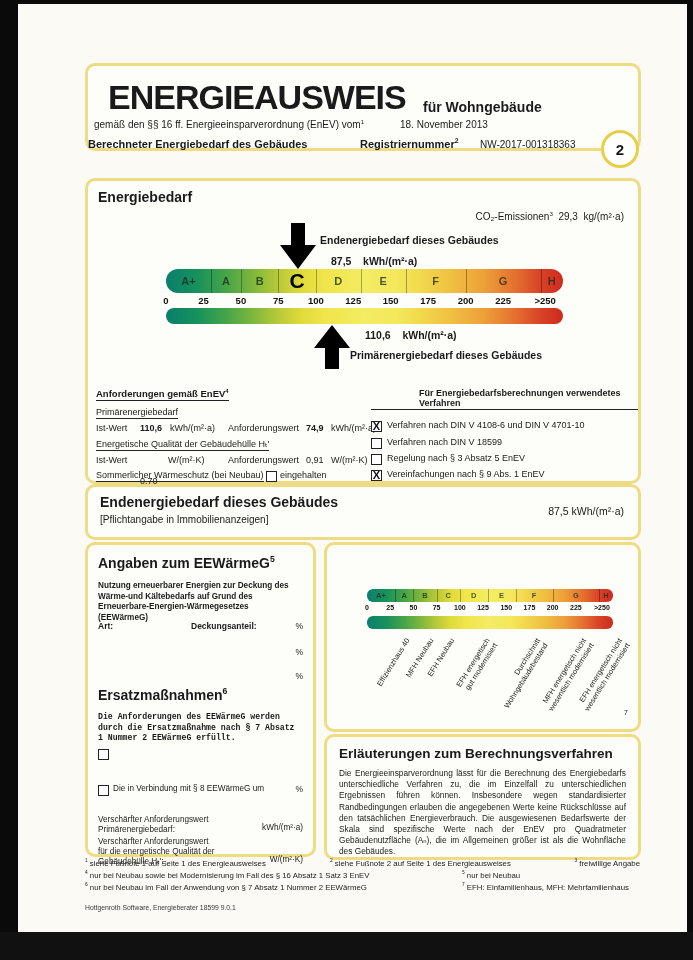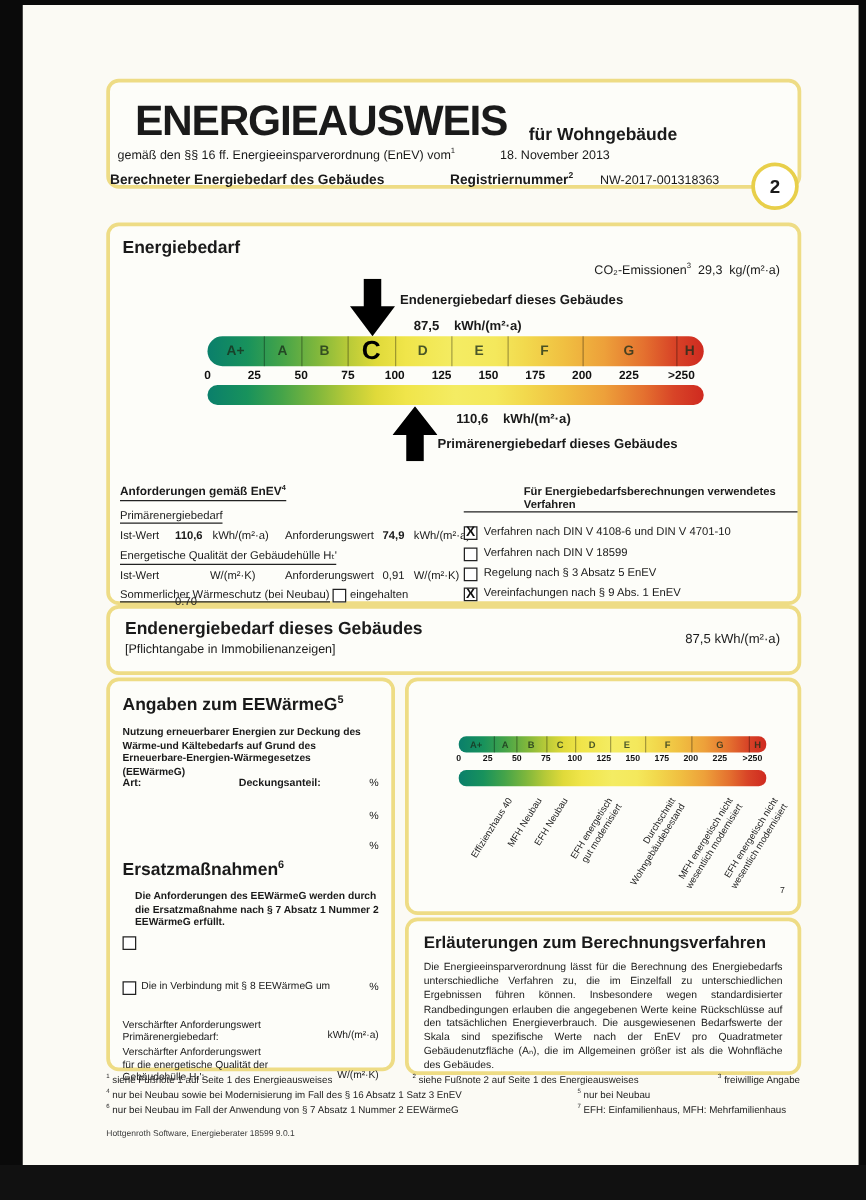--- a/index.html
+++ b/index.html
@@ -153,21 +153,21 @@
   <div class="ybox" style="left:85px;top:542px;width:225px;height:309px;">
     <span class="abs b" style="left:10px;top:10px;font-size:14px;"><span>Angaben zum EEWärmeG</span><sup>5</sup></span>
     <span class="abs b" style="left:10px;top:36px;width:202px;font-size:8.2px;line-height:1.3;">Nutzung erneuerbarer Energien zur Deckung des Wärme-und Kältebedarfs auf Grund des Erneuerbare-Energien-Wärmegesetzes (EEWärmeG)</span>
     <span class="abs b" style="left:10px;top:76px;font-size:8.5px;">Art:</span>
     <span class="abs b" style="left:103px;top:76px;font-size:8.5px;">Deckungsanteil:</span>
     <span class="abs" style="right:10px;top:76px;font-size:8.5px;">%</span>
     <span class="abs" style="right:10px;top:102px;font-size:8.5px;">%</span>
     <span class="abs" style="right:10px;top:126px;font-size:8.5px;">%</span>
 
     <span class="abs b" style="left:10px;top:142px;font-size:14px;"><span>Ersatzmaßnahmen</span><sup>6</sup></span>
-    <span class="abs b" style="left:20px;top:167px;width:202px;font-size:8.2px;line-height:1.28;">Die Anforderungen des EEWärmeG werden durch die Ersatzmaßnahme nach § 7 Absatz 1 Nummer 2 EEWärmeG erfüllt.</span>
+    <span class="abs b" style="left:10px;top:167px;width:202px;font-size:8.2px;line-height:1.28;font-family:Liberation Mono, monospace;">Die Anforderungen des EEWärmeG werden durch die Ersatzmaßnahme nach § 7 Absatz 1 Nummer 2 EEWärmeG erfüllt.</span>
     <span class="cb abs" style="left:10px;top:204px;"></span>
     <span class="cb abs" style="left:10px;top:240px;"></span>
     <span class="abs" style="left:25px;top:239px;width:168px;font-size:8.2px;">Die in Verbindung mit § 8 EEWärmeG um</span>
     <span class="abs" style="right:10px;top:239px;font-size:8.5px;">%</span>
     <span class="abs pre" style="left:10px;top:270px;width:150px;font-size:8.2px;line-height:1.25;">Verschärfter Anforderungswert
 Primärenergiebedarf:</span>
     <span class="abs" style="right:10px;top:278px;font-size:8.2px;">kWh/(m²·a)</span>
     <span class="abs pre" style="left:10px;top:292px;width:150px;font-size:8.2px;line-height:1.2;">Verschärfter Anforderungswert
 für die energetische Qualität der
 Gebäudehülle Hₜ':</span>

